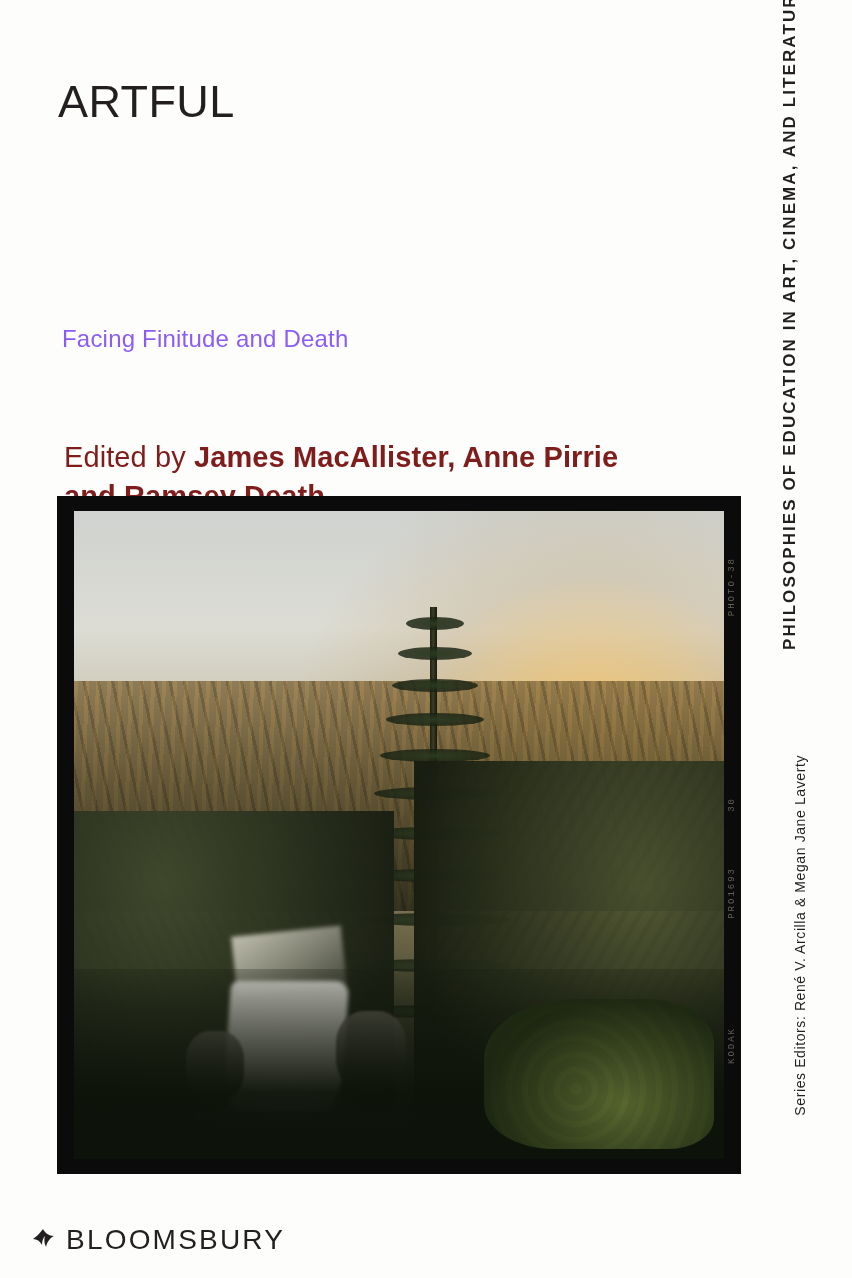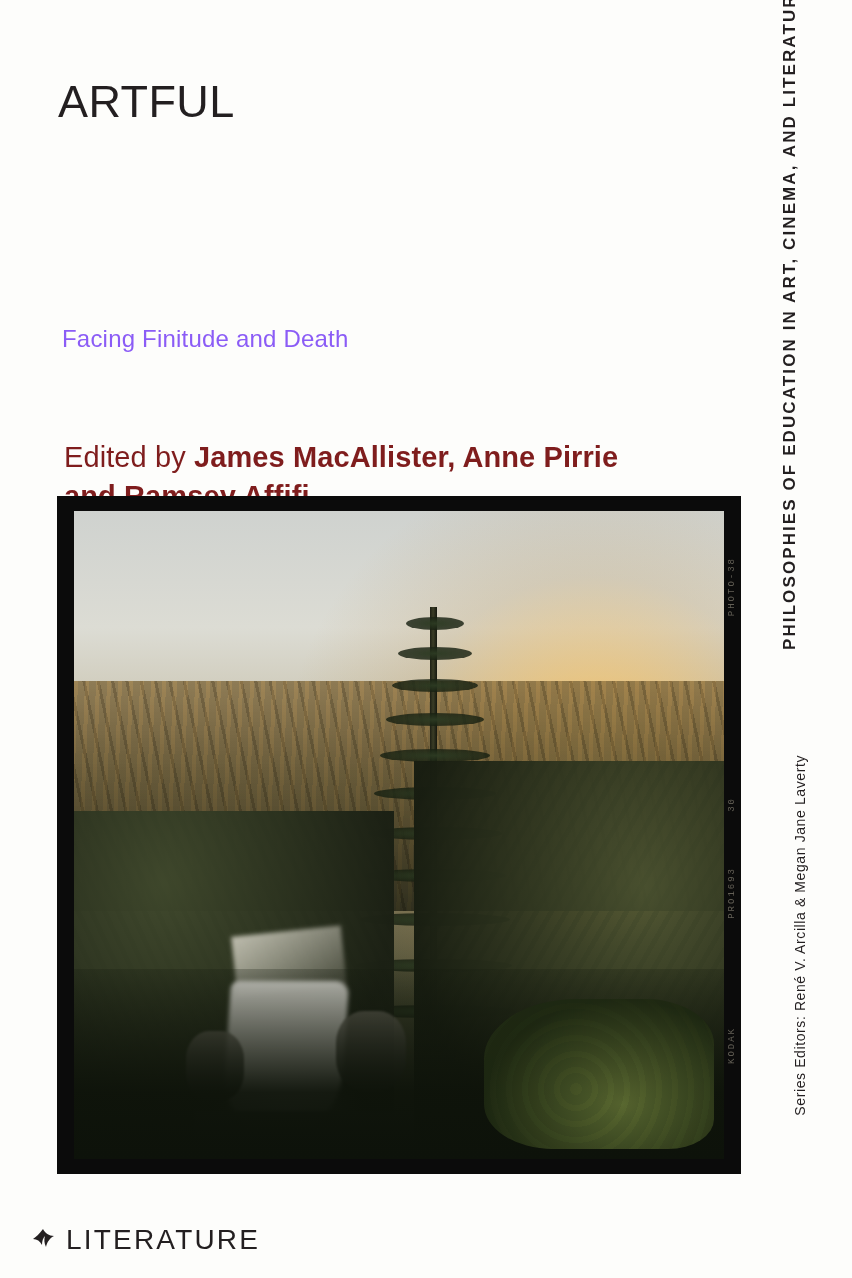--- a/index.html
+++ b/index.html
@@ -323,21 +323,21 @@
   </div>
 
   <div class="subtitle">Facing Finitude and Death</div>
 
   <div class="editors">
     <div class="line">
       <span class="edited-by">Edited by</span>
       <span class="names">James MacAllister, Anne Pirrie</span>
     </div>
     <div class="line">
-      <span class="names">and Ramsey Affifi</span>
+      <span class="names">and Ramsey Death</span>
     </div>
   </div>
 
   <div class="photo-frame">
 
     <div class="film-text t1">PHOTO-38</div>
     <div class="film-text t2">30</div>
     <div class="film-text t3">PRO1693</div>
     <div class="film-text t4">KODAK</div>
 
@@ -379,16 +379,16 @@
 
   <div class="series-title">PHILOSOPHIES OF EDUCATION IN ART, CINEMA, AND LITERATURE</div>
   <div class="series-editors">Series Editors: René V. Arcilla &amp; Megan Jane Laverty</div>
 
   <div class="publisher">
     <span class="mark">
       <svg width="26" height="26" viewBox="0 0 26 26" aria-hidden="true">
         <path d="M13 2 C9 7 6 10 3 12 C7 12 10 14 12 18 C12 14 13 11 15 9 C14 12 14 16 16 20 C17 15 20 11 24 9 C19 9 15 6 13 2 Z" fill="#231f20"></path>
       </svg>
     </span>
-    <span class="name">LITERATURE</span>
+    <span class="name">BLOOMSBURY</span>
   </div>
 
 </div>
 
 </body></html>

